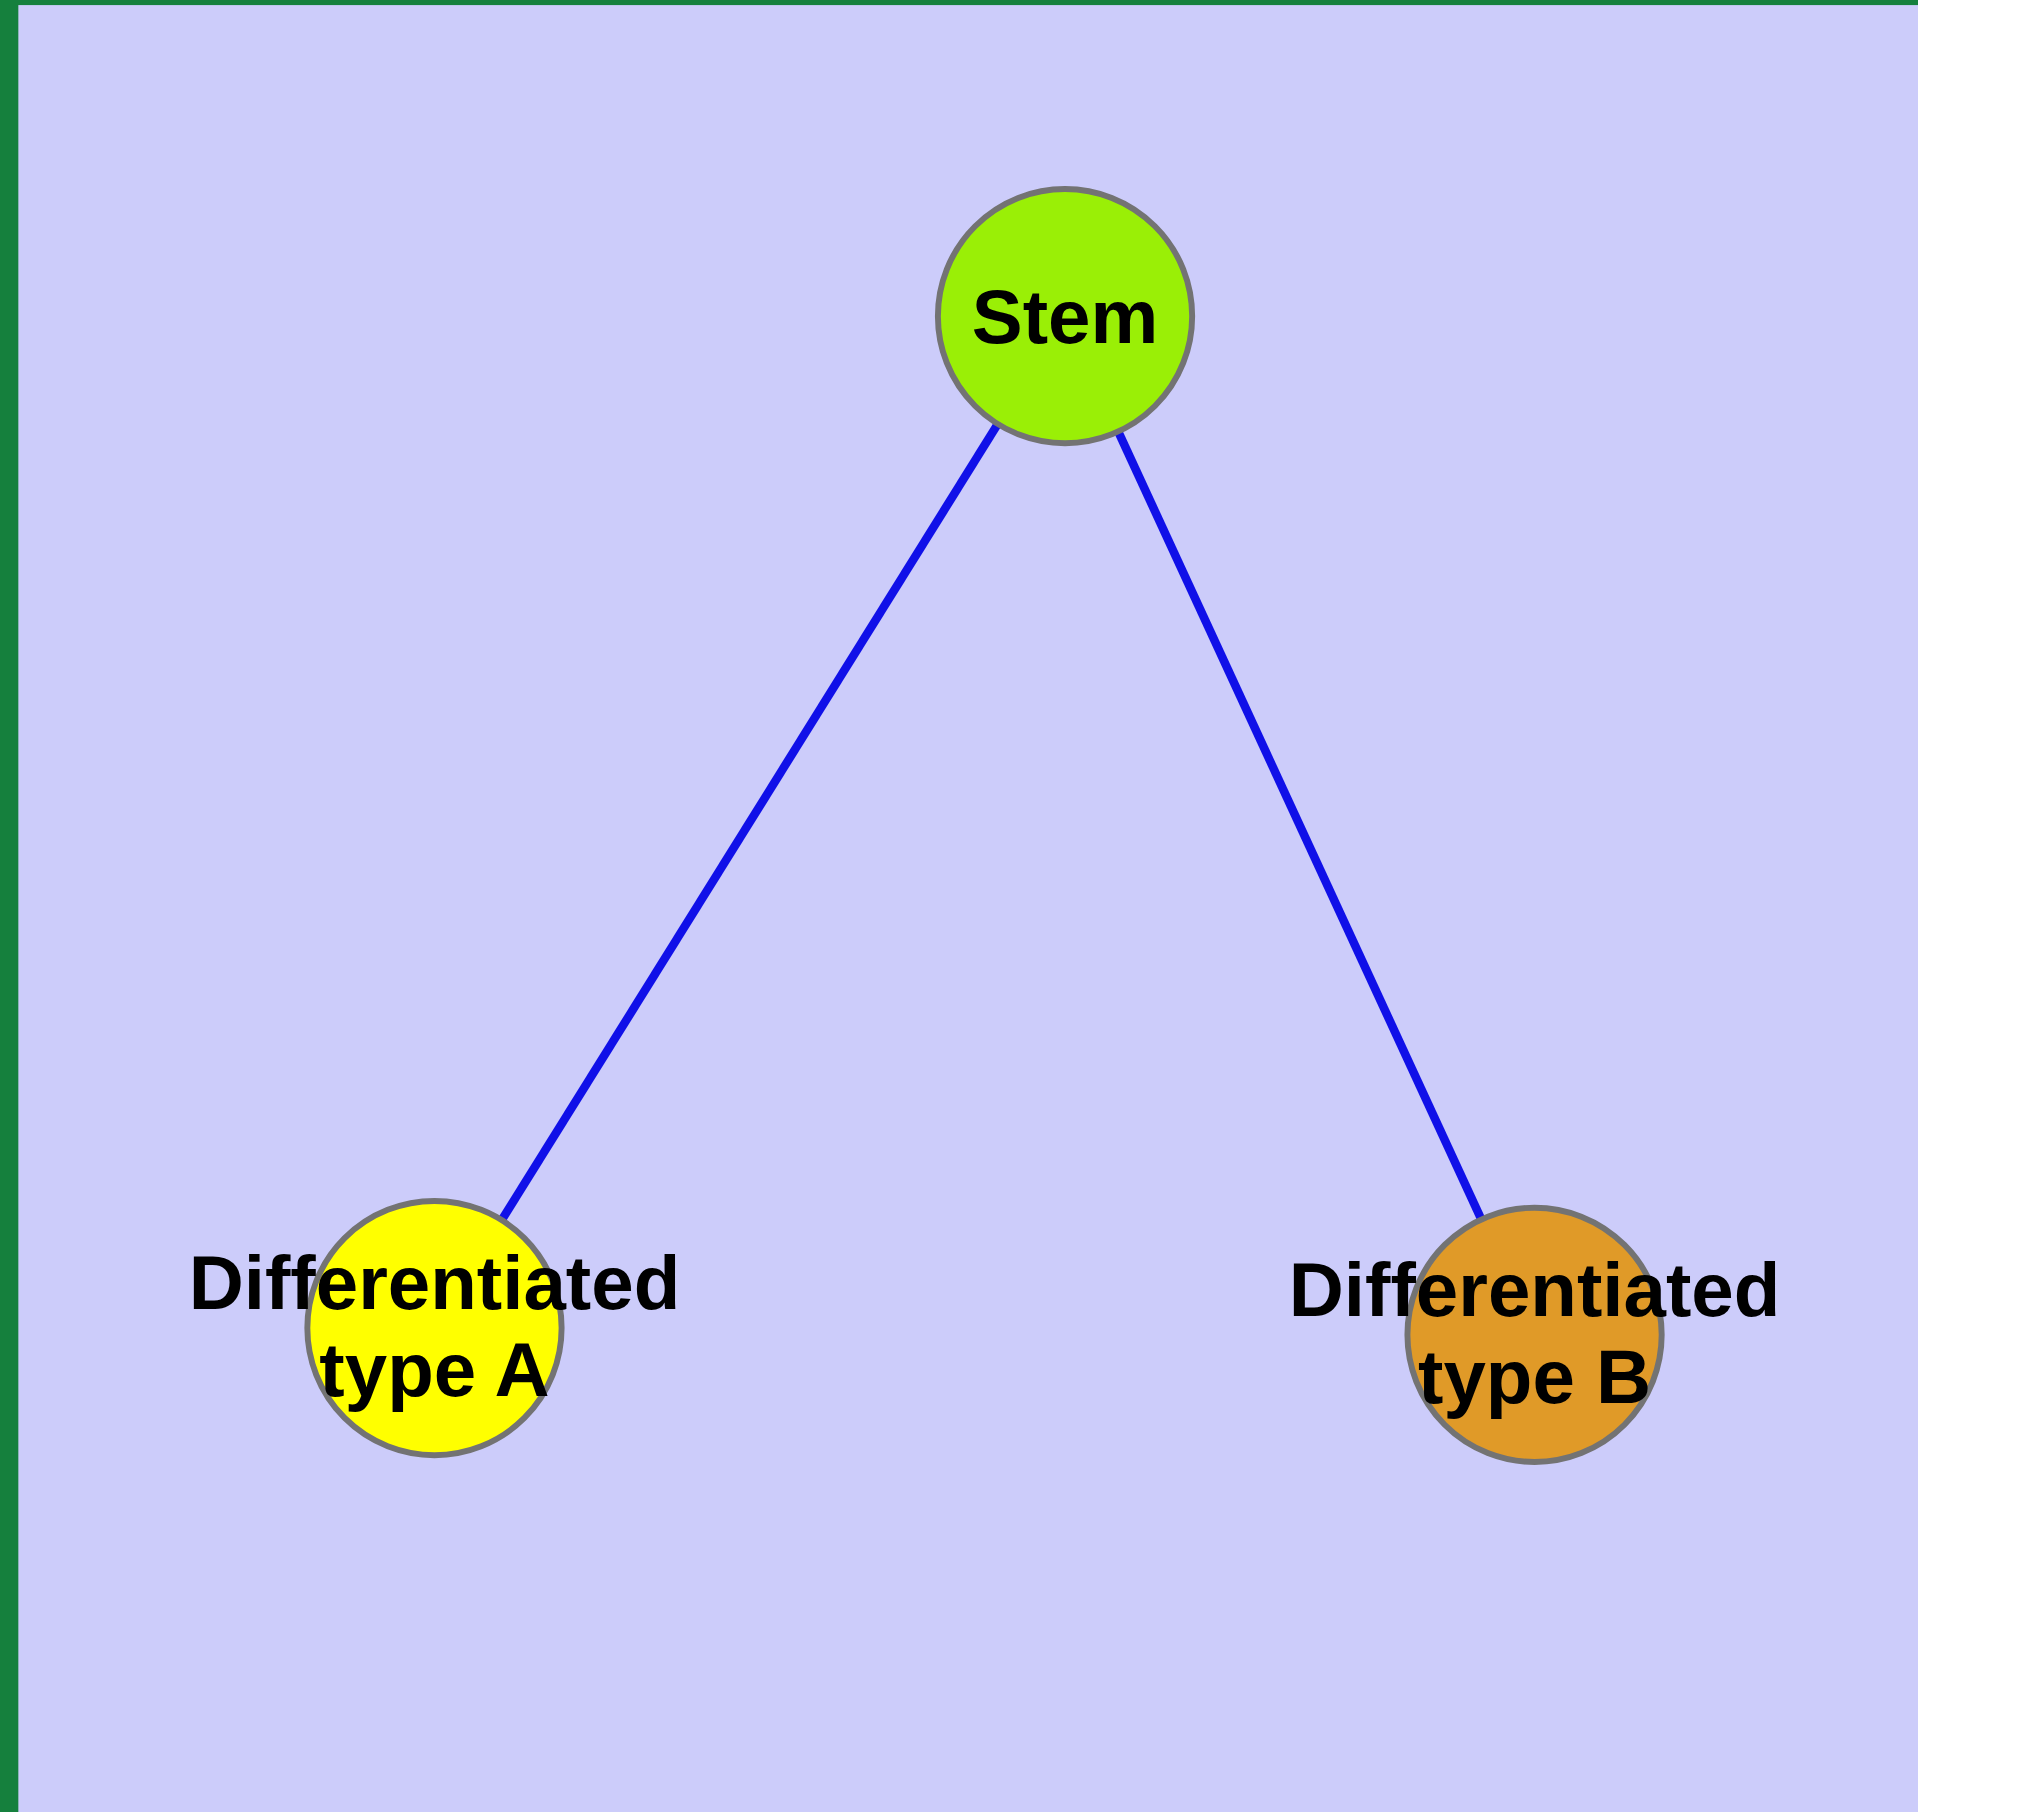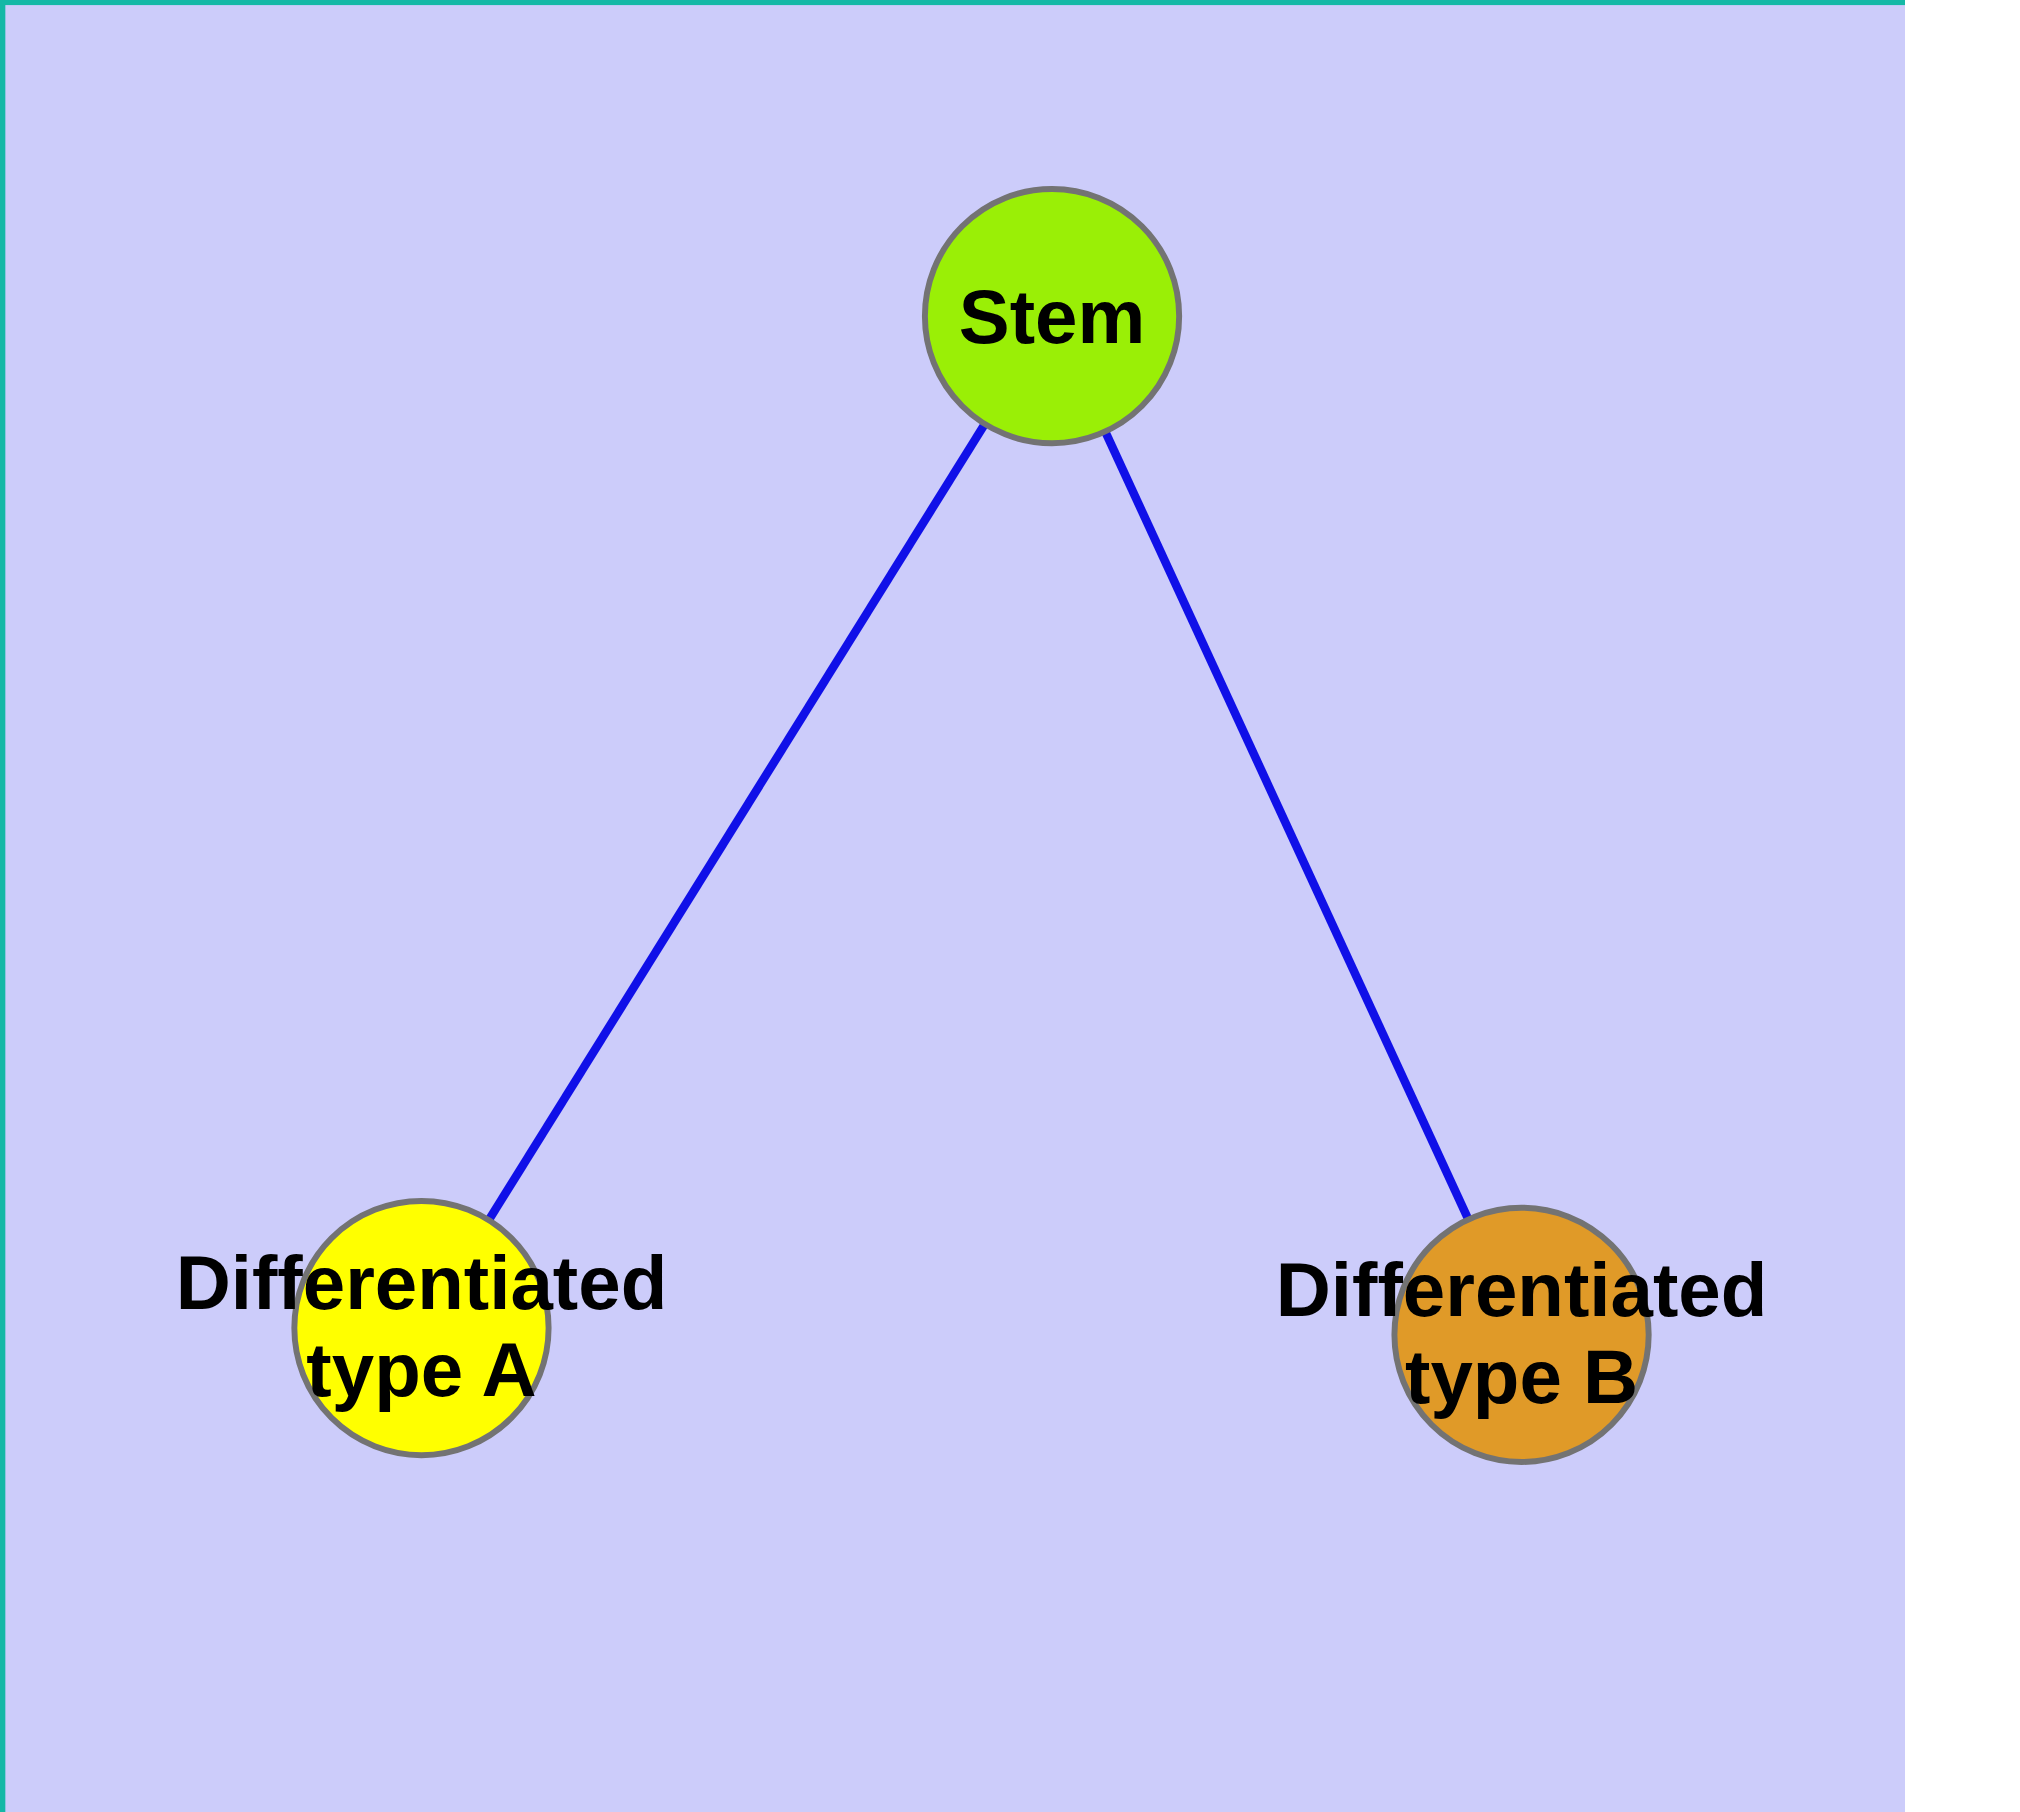--- a/index.html
+++ b/index.html
@@ -40,21 +40,21 @@
     text-anchor: middle;
     dominant-baseline: alphabetic;
   }
   .node-label.big {
     font-size: 90px;
   }
 </style>
 </head>
 <body>
 
-<div id="canvas" style="width: 1905px; height: 1812px; background: #14b8a6;">
+<div id="canvas" style="width: 1905px; height: 1812px; background: #15803d; padding-left: 13px;">
   <svg id="graph-svg" viewBox="0 0 2384 2138" xmlns="http://www.w3.org/2000/svg">
 
     <rect id="bg-rect" x="6" y="6" width="2372" height="2132" fill="#ccccfa"></rect>
 
     <g id="edges-layer">
       <line class="edge-line" id="edge-stem-to-a" x1="1241" y1="373" x2="497" y2="1567" stroke="#1010e8" stroke-width="10"></line>
       <line class="edge-line" id="edge-stem-to-b" x1="1241" y1="373" x2="1795" y2="1575" stroke="#1010e8" stroke-width="10"></line>
     </g>
 
     <g id="nodes-layer">

